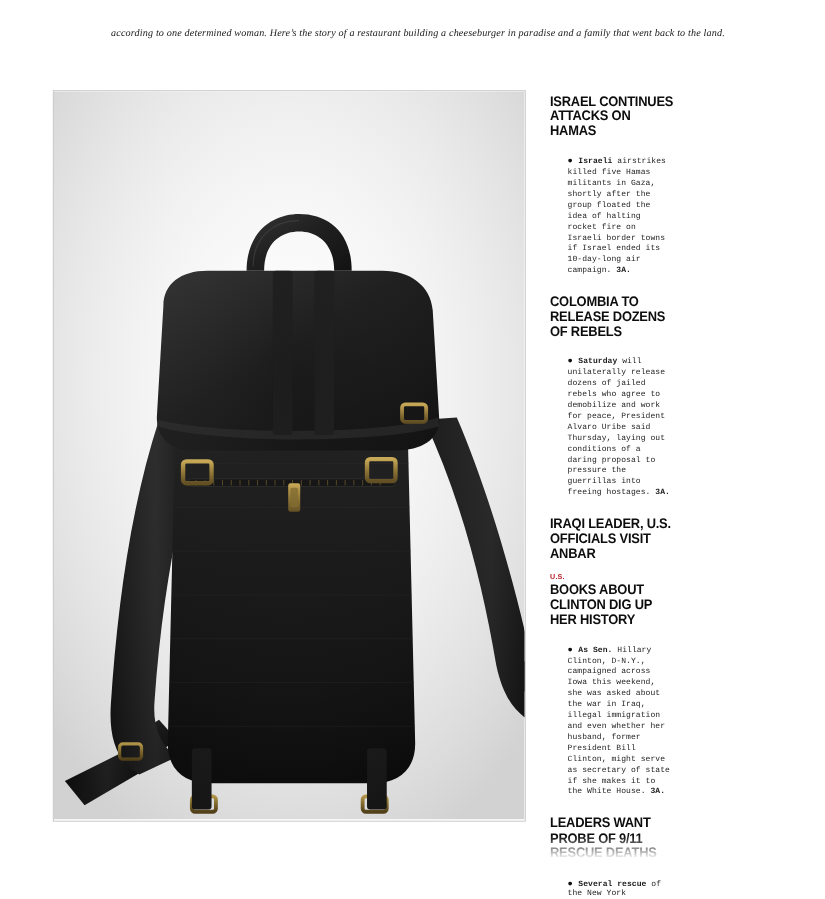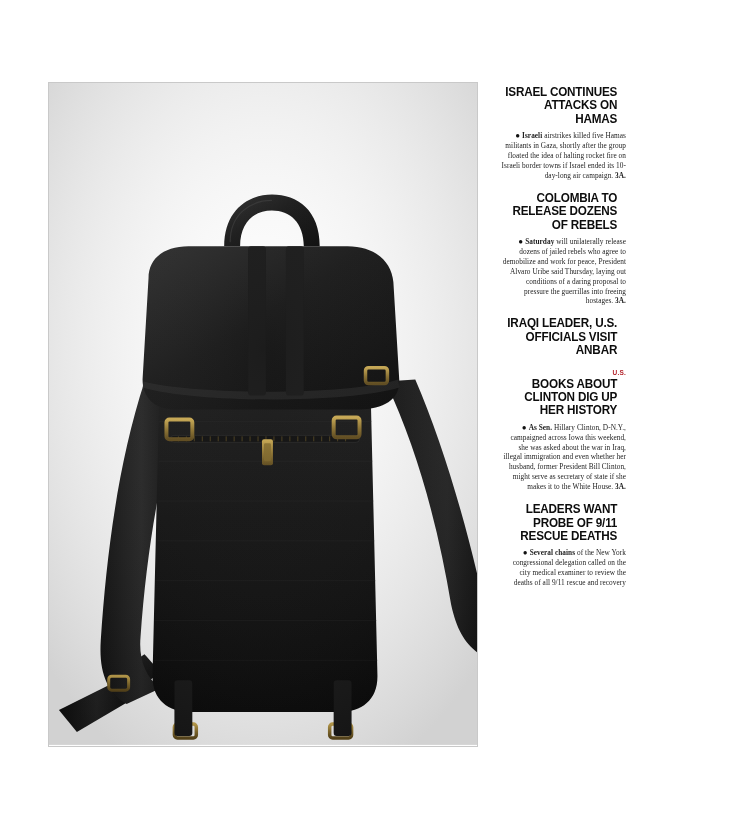--- a/index.html
+++ b/index.html
@@ -54,21 +54,21 @@
   
   .bp { position: absolute; inset: 0; }
 
   
   .rail {
     position: absolute;
     left: 500px;
     top: 86px;
     width: 126px;
   }
-  .story { margin-bottom: 11px; text-align: right; }
+  .story { margin-bottom: 11px; }
   .kicker {
     font-family: "Liberation Sans", sans-serif;
     font-weight: bold;
     font-size: 6.5px;
     letter-spacing: 0.2px;
     color: #b3222a;
     margin-bottom: 2px;
     text-transform: uppercase;
   }
   .headline {
@@ -77,26 +77,26 @@
     font-size: 12.6px;
     line-height: 13.4px;
     letter-spacing: -0.2px;
     color: #0d0d0d;
     margin: 0 0 5px 0;
     text-transform: uppercase;
     transform: scaleX(0.93);
     transform-origin: left top;
   }
   .body {
-    font-family: Liberation Serif, serif;
+    font-family: Liberation Mono, monospace;
     font-size: 7.3px;
     line-height: 9.9px;
     color: #1c1c1c;
     letter-spacing: 0.05px;
-    margin: 0;
+    margin: 16px;
   }
   .bullet {
     color: #111;
     font-size: 8px;
     line-height: 9.9px;
   }
   .lead { font-weight: bold; }
   .ref { font-weight: bold; }
 
   
@@ -107,20 +107,21 @@
     width: 140px;
     height: 30px;
     background: linear-gradient(to bottom, rgba(255,255,255,0), #ffffff 70%);
     pointer-events: none;
   }
 </style>
 </head>
 <body>
 
 <div class="deck">
+  <span class="line line2">according to one determined woman. Here’s the story of a restaurant building a cheeseburger in paradise and a family that went back to the land.</span>
 </div>
 
 <div class="photo-frame">
   <div class="photo-inner">
     <svg class="bp" viewBox="0 0 430 665" preserveAspectRatio="none">
       <defs>
         <linearGradient id="leather" x1="0" y1="0" x2="1" y2="1">
           <stop offset="0%" stop-color="#2a2a2a"></stop>
           <stop offset="45%" stop-color="#141414"></stop>
           <stop offset="100%" stop-color="#050505"></stop>
@@ -263,18 +264,18 @@
 
   <div class="story">
     <div class="kicker">U.S.</div>
     <h2 class="headline">BOOKS ABOUT CLINTON DIG UP HER HISTORY</h2>
     <p class="body"><span class="bullet">●&nbsp;</span><span class="lead">As Sen.</span><span> Hillary Clinton, D-N.Y., campaigned across Iowa this weekend, she was asked about the war in Iraq, illegal immigration and even whether her husband, former President Bill Clinton, might serve as secretary of state if she makes it to the White House. </span><span class="ref">3A.</span></p>
   </div>
 
 
   <div class="story">
     <h2 class="headline">LEADERS WANT PROBE OF 9/11 RESCUE DEATHS</h2>
-    <p class="body"><span class="bullet">●&nbsp;</span><span class="lead">Several chains</span><span> of the New York congressional delegation called on the city medical examiner to review the deaths of all 9/11 rescue and recovery</span><span class="ref"></span></p>
+    <p class="body"><span class="bullet">●&nbsp;</span><span class="lead">Several rescue</span><span> of the New York congressional delegation called on the city medical examiner to review the deaths of all 9/11 rescue and recovery</span><span class="ref"></span></p>
   </div>
 
 </div>
 
 <div class="rail-fade"></div>
 
 </body></html>

